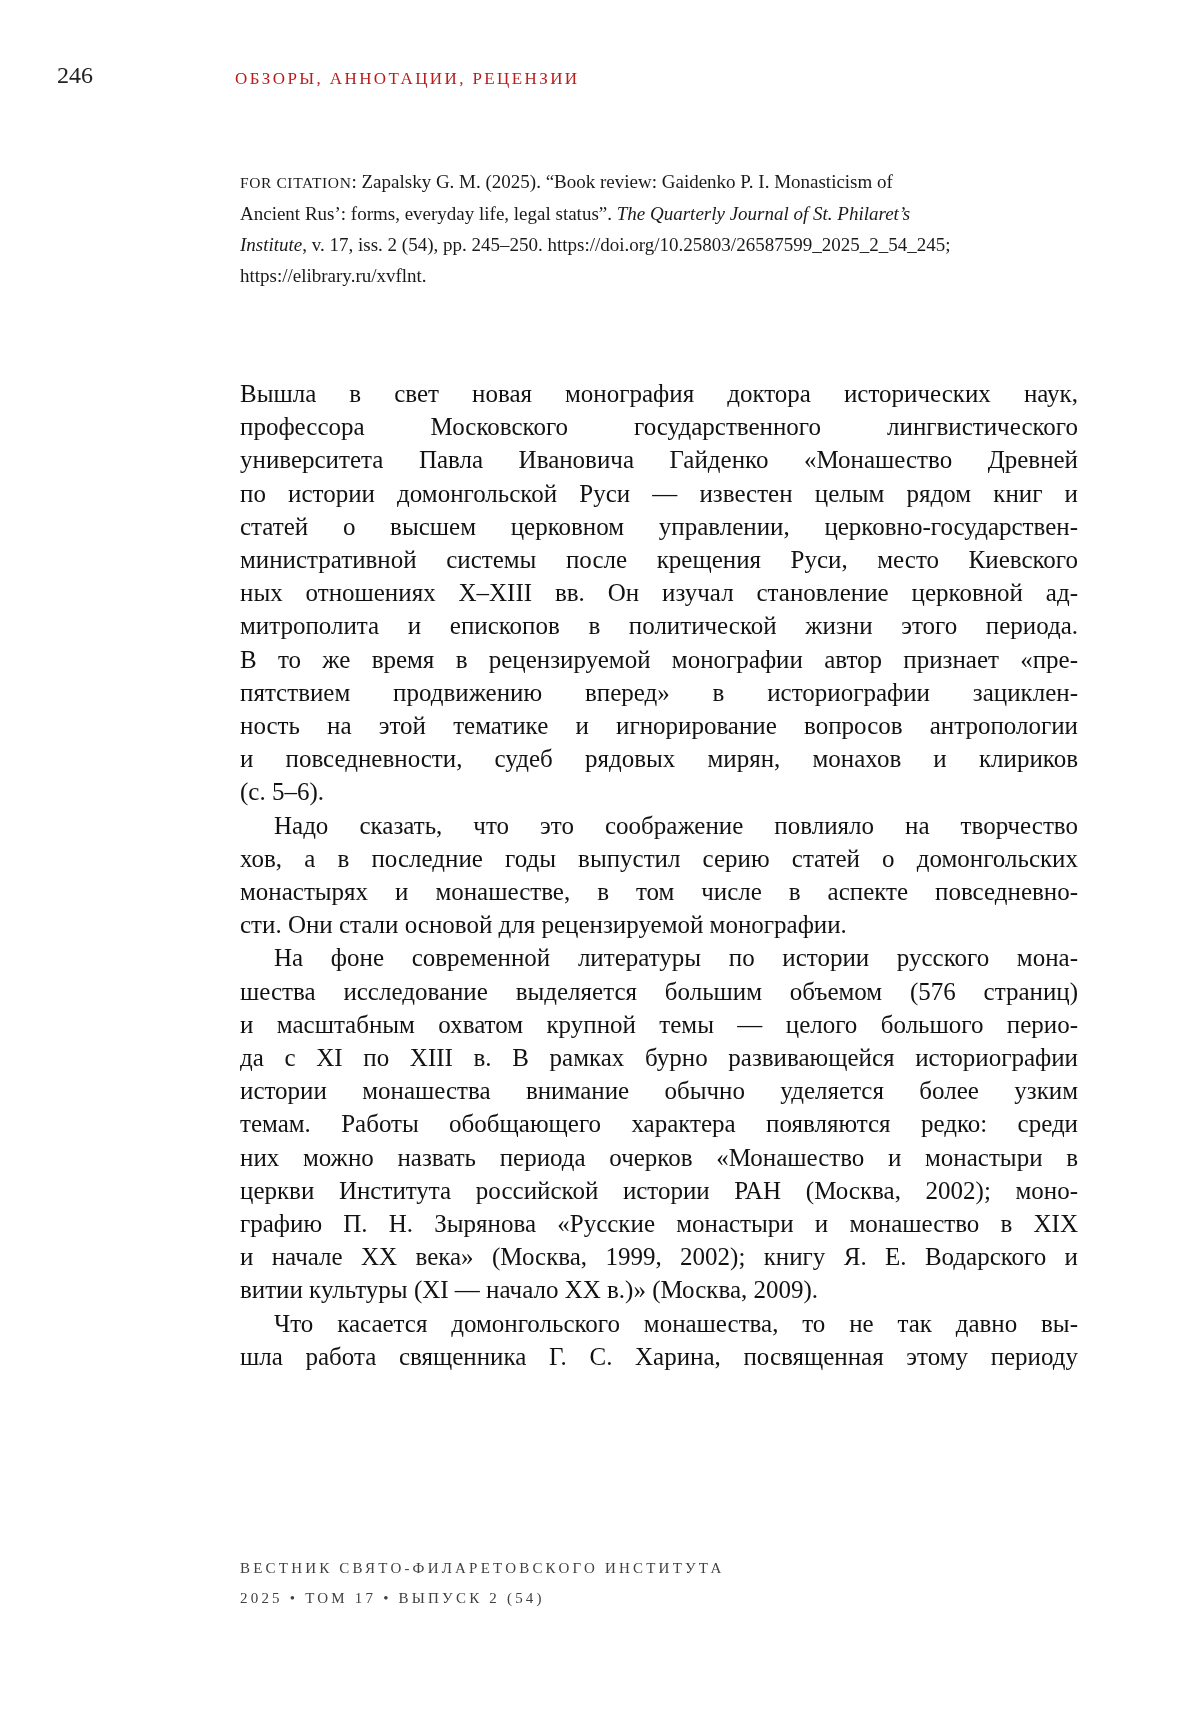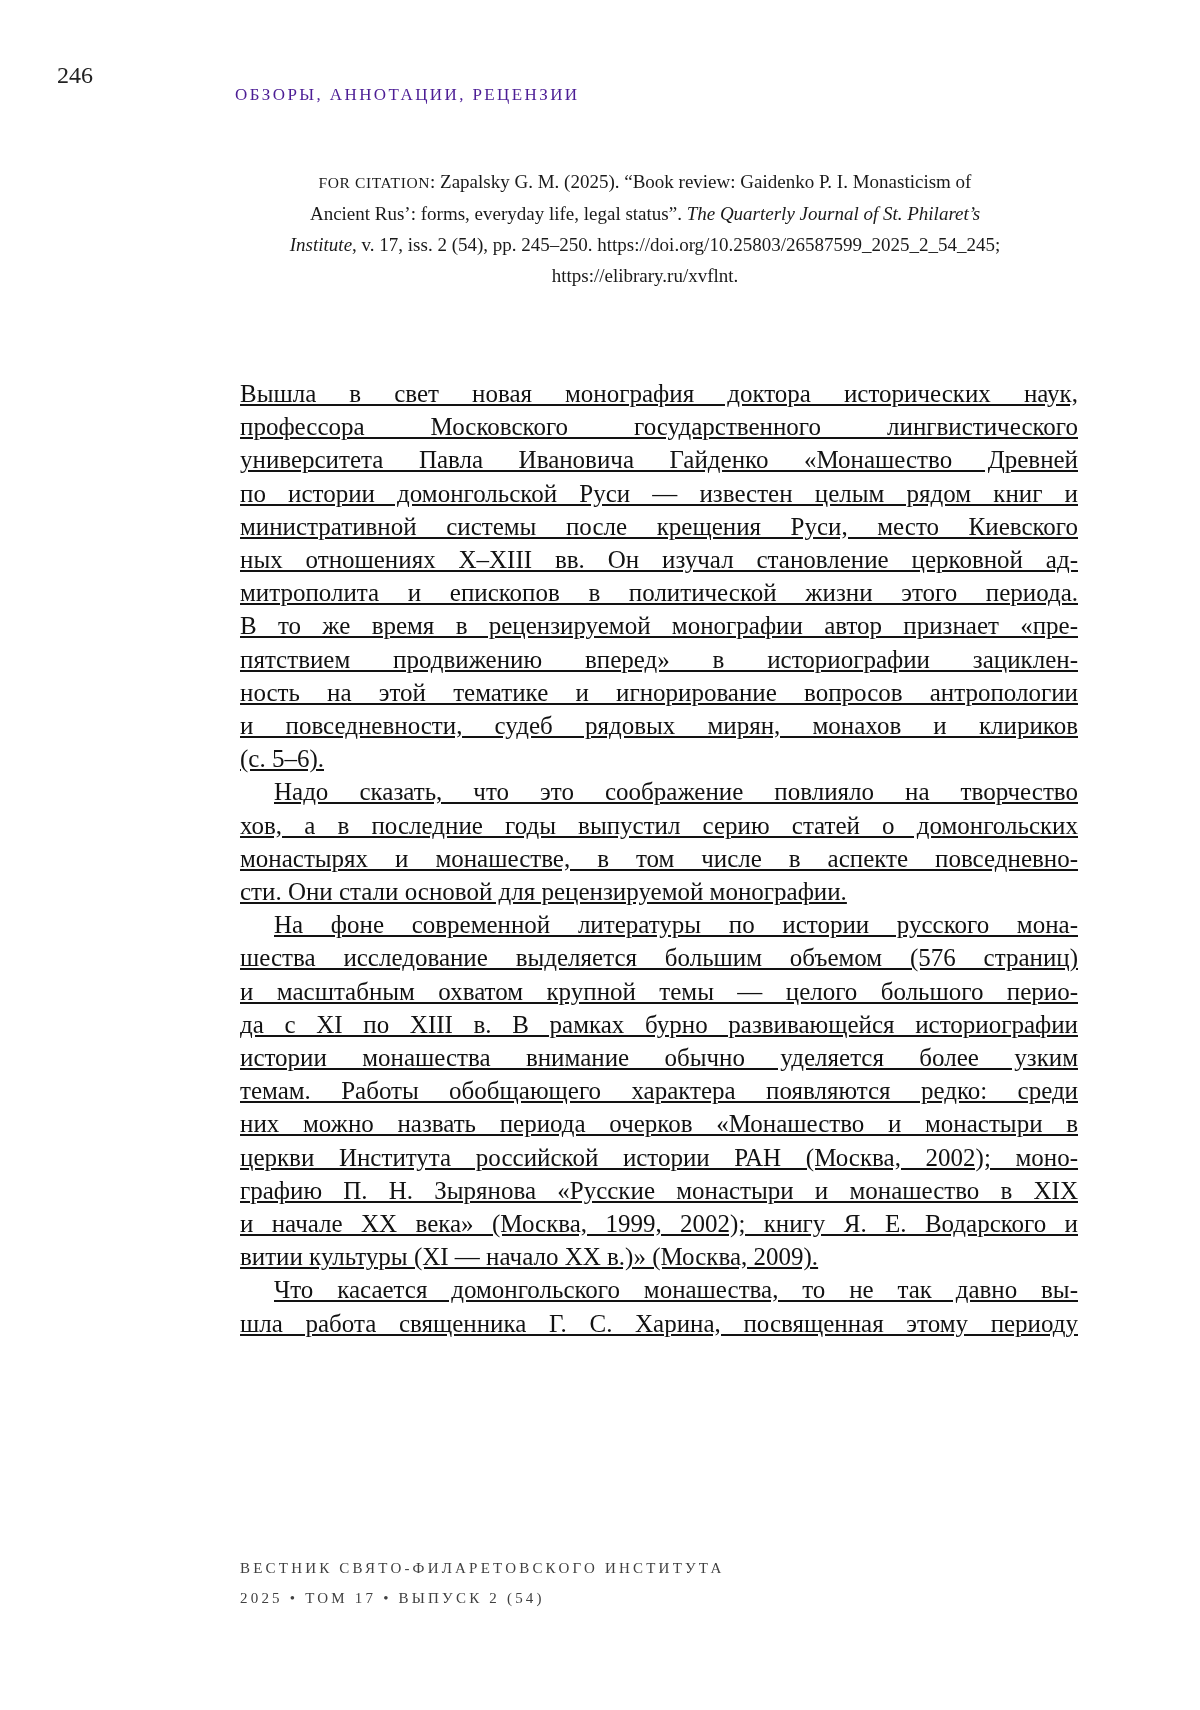--- a/index.html
+++ b/index.html
@@ -17,51 +17,50 @@
   .page-number {
     position: absolute;
     left: 57px;
     top: 62px;
     font-size: 24px;
     color: #222222;
   }
   .running-head {
     position: absolute;
     left: 235px;
-    top: 85px;
+    top: 69px;
     font-size: 17px;
     letter-spacing: 2.4px;
-    color: #4c1d95;
+    color: #b91c1c;
   }
   .citation {
     position: absolute;
     left: 240px;
     top: 166px;
     width: 714px;
     font-size: 19px;
     line-height: 31px;
-    text-align: center;
+    text-align: left;
     color: #1a1a1a;
-    margin-left: 48px;
   }
   .citation .cit-label {
     font-size: 15.5px;
     letter-spacing: 0.6px;
   }
   .citation .cit-journal { font-style: italic; }
   .body-text {
     position: absolute;
     left: 240px;
     top: 377px;
     width: 838px;
     font-size: 25px;
     line-height: 33.2px;
     color: #121212;
   }
-  .para { margin: 0; text-decoration: underline; }
+  .para { margin: 0; }
   .line {
     text-align: justify;
     text-align-last: justify;
     white-space: normal;
   }
   .line.last {
     text-align-last: left;
   }
   .para.indent .line:first-child { text-indent: 34px; }
   .footer {
@@ -86,20 +85,21 @@
   <div class="citation">
     <span class="cit-label">FOR CITATION</span><span>: Zapalsky G. M. (2025). “Book review: Gaidenko P. I. Monasticism of Ancient Rus’: forms, everyday life, legal status”. </span><span class="cit-journal">The Quarterly Journal of St. Philaret’s Institute</span><span>, v. 17, iss. 2 (54), pp. 245–250. https://doi.org/10.25803/26587599_2025_2_54_245; https://elibrary.ru/xvflnt.</span>
   </div>
 
   <div class="body-text">
       <div class="para">
         <div class="line">Вышла в свет новая монография доктора исторических наук,</div>
         <div class="line">профессора Московского государственного лингвистического</div>
         <div class="line">университета Павла Ивановича Гайденко «Монашество Древней</div>
         <div class="line">по истории домонгольской Руси — известен целым рядом книг и</div>
+        <div class="line">статей о высшем церковном управлении, церковно-государствен-</div>
         <div class="line">министративной системы после крещения Руси, место Киевского</div>
         <div class="line">ных отношениях X–XIII вв. Он изучал становление церковной ад-</div>
         <div class="line">митрополита и епископов в политической жизни этого периода.</div>
         <div class="line">В то же время в рецензируемой монографии автор признает «пре-</div>
         <div class="line">пятствием продвижению вперед» в историографии зациклен-</div>
         <div class="line">ность на этой тематике и игнорирование вопросов антропологии</div>
         <div class="line">и повседневности, судеб рядовых мирян, монахов и клириков</div>
         <div class="line last">(с. 5–6).</div>
       </div>
       <div class="para indent">

